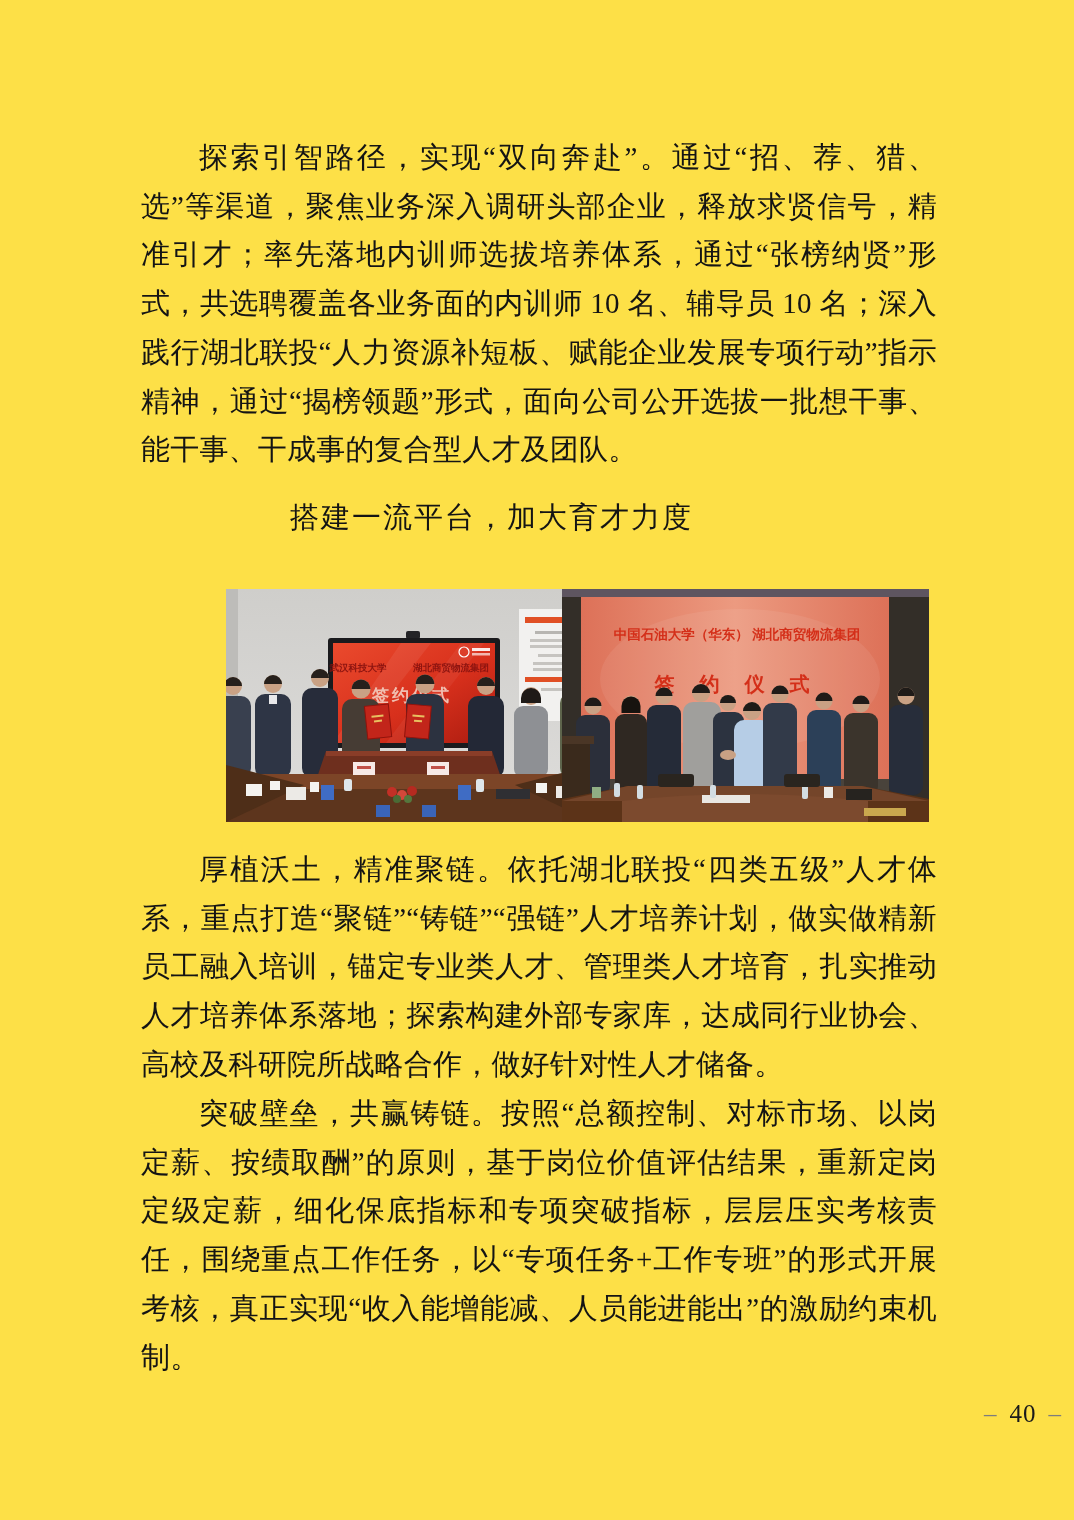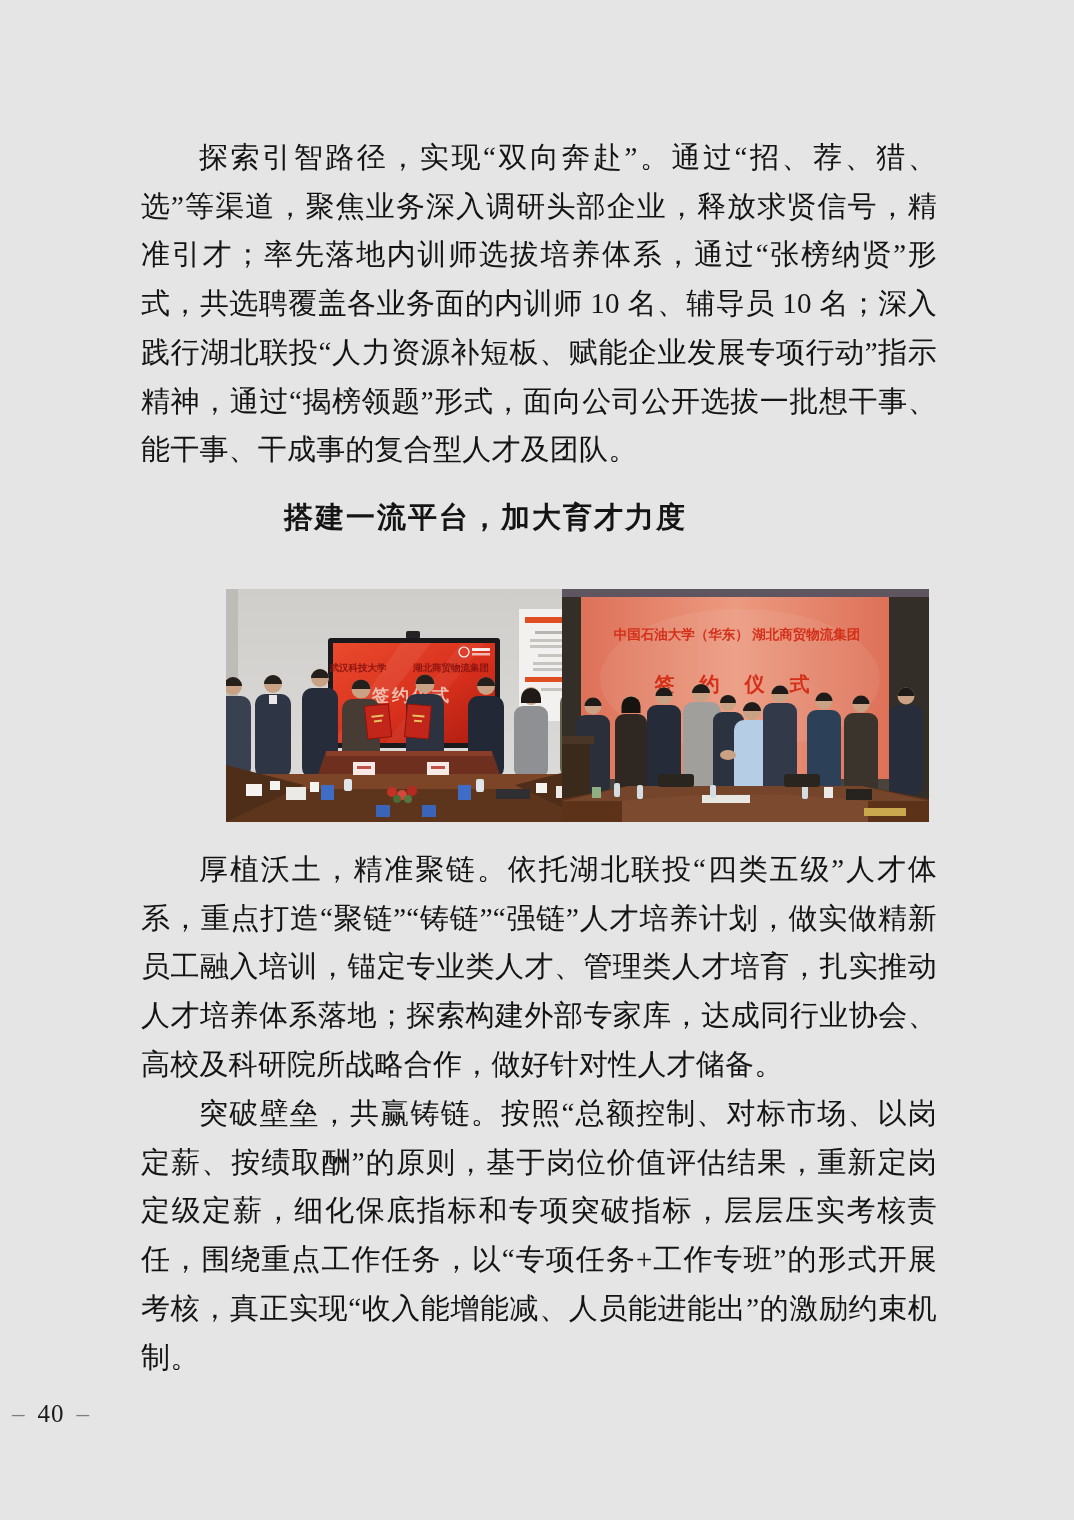--- a/index.html
+++ b/index.html
@@ -1,37 +1,37 @@
 <!DOCTYPE html>
 <html><head>
 <meta charset="utf-8">
 <style>
   html,body{margin:0;padding:0;background:#ffffff;}
   .page{
-    position:relative;width:1074px;height:1520px;background:#e5e5e5;overflow:hidden;
+    position:relative;width:1074px;height:1520px;background:#fde047;overflow:hidden;
     font-family:"Liberation Serif","DejaVu Serif",serif;color:#141414;
   }
   .para{
     position:absolute;left:141px;width:796px;margin:0;
     font-size:29px;line-height:48.7px;text-align:justify;text-justify:inter-ideograph;
     text-indent:58px;letter-spacing:0.2px;
   }
   #p1{top:133px;}
   #p2{top:845px;}
   #p3{top:1089px;}
   .heading{
-    position:absolute;top:498px;left:4px;width:963px;text-align:center;
-    font-size:29px;font-weight:bold;letter-spacing:2px;
+    position:absolute;top:498px;left:10px;width:963px;text-align:center;
+    font-size:29px;font-weight:normal;letter-spacing:2px;
   }
   .photo{position:absolute;top:573px;width:367px;height:233px;margin:0;padding:16px;}
   .photo-left{left:163px;margin-left:47px;}
   .photo-right{left:546px;}
   .photo svg{display:block;width:100%;height:100%;}
   .footer{
-    position:absolute;top:1400px;left:0;width:1074px;text-align:left;
+    position:absolute;top:1400px;left:0;width:1074px;text-align:right;
     font-size:25px;letter-spacing:1px;
   }
   .footer .dash{color:#7d7d7d;margin:0 12px;}
   .footer .num{color:#1a1a1a;}
 </style>
 </head>
 <body>
 
 <div class="page">
 

